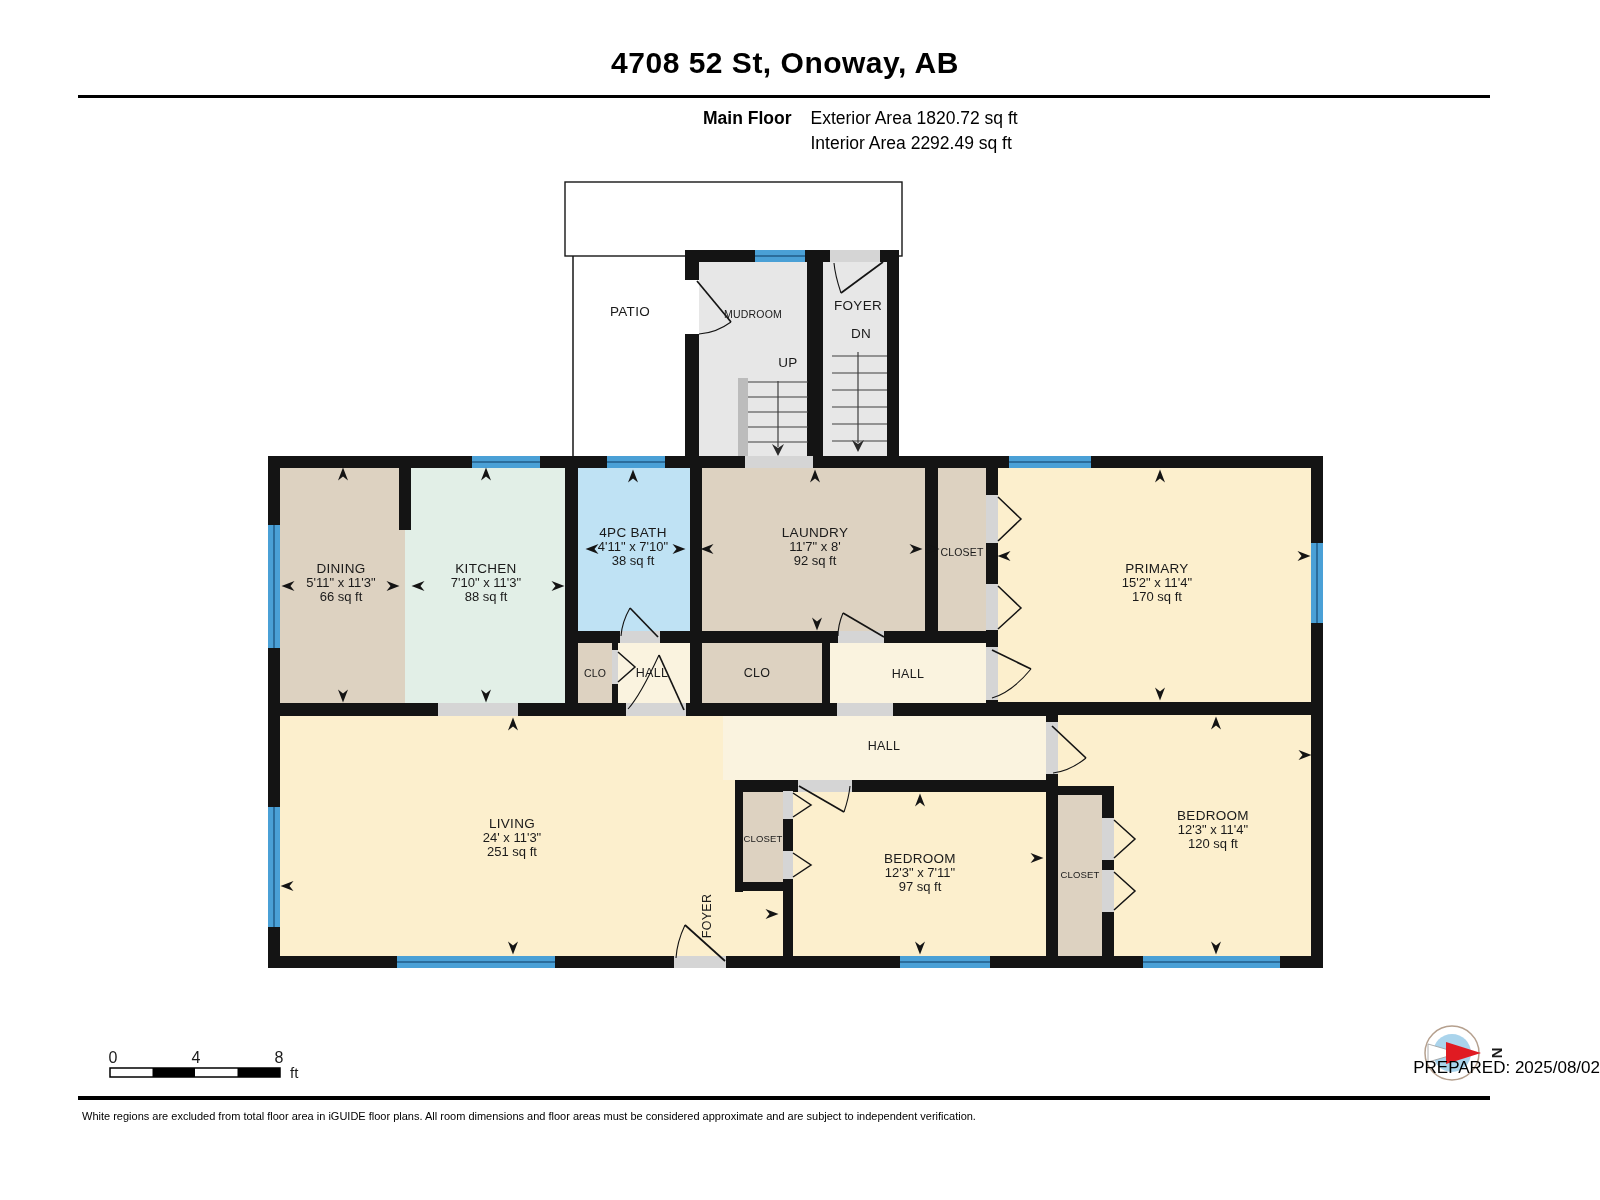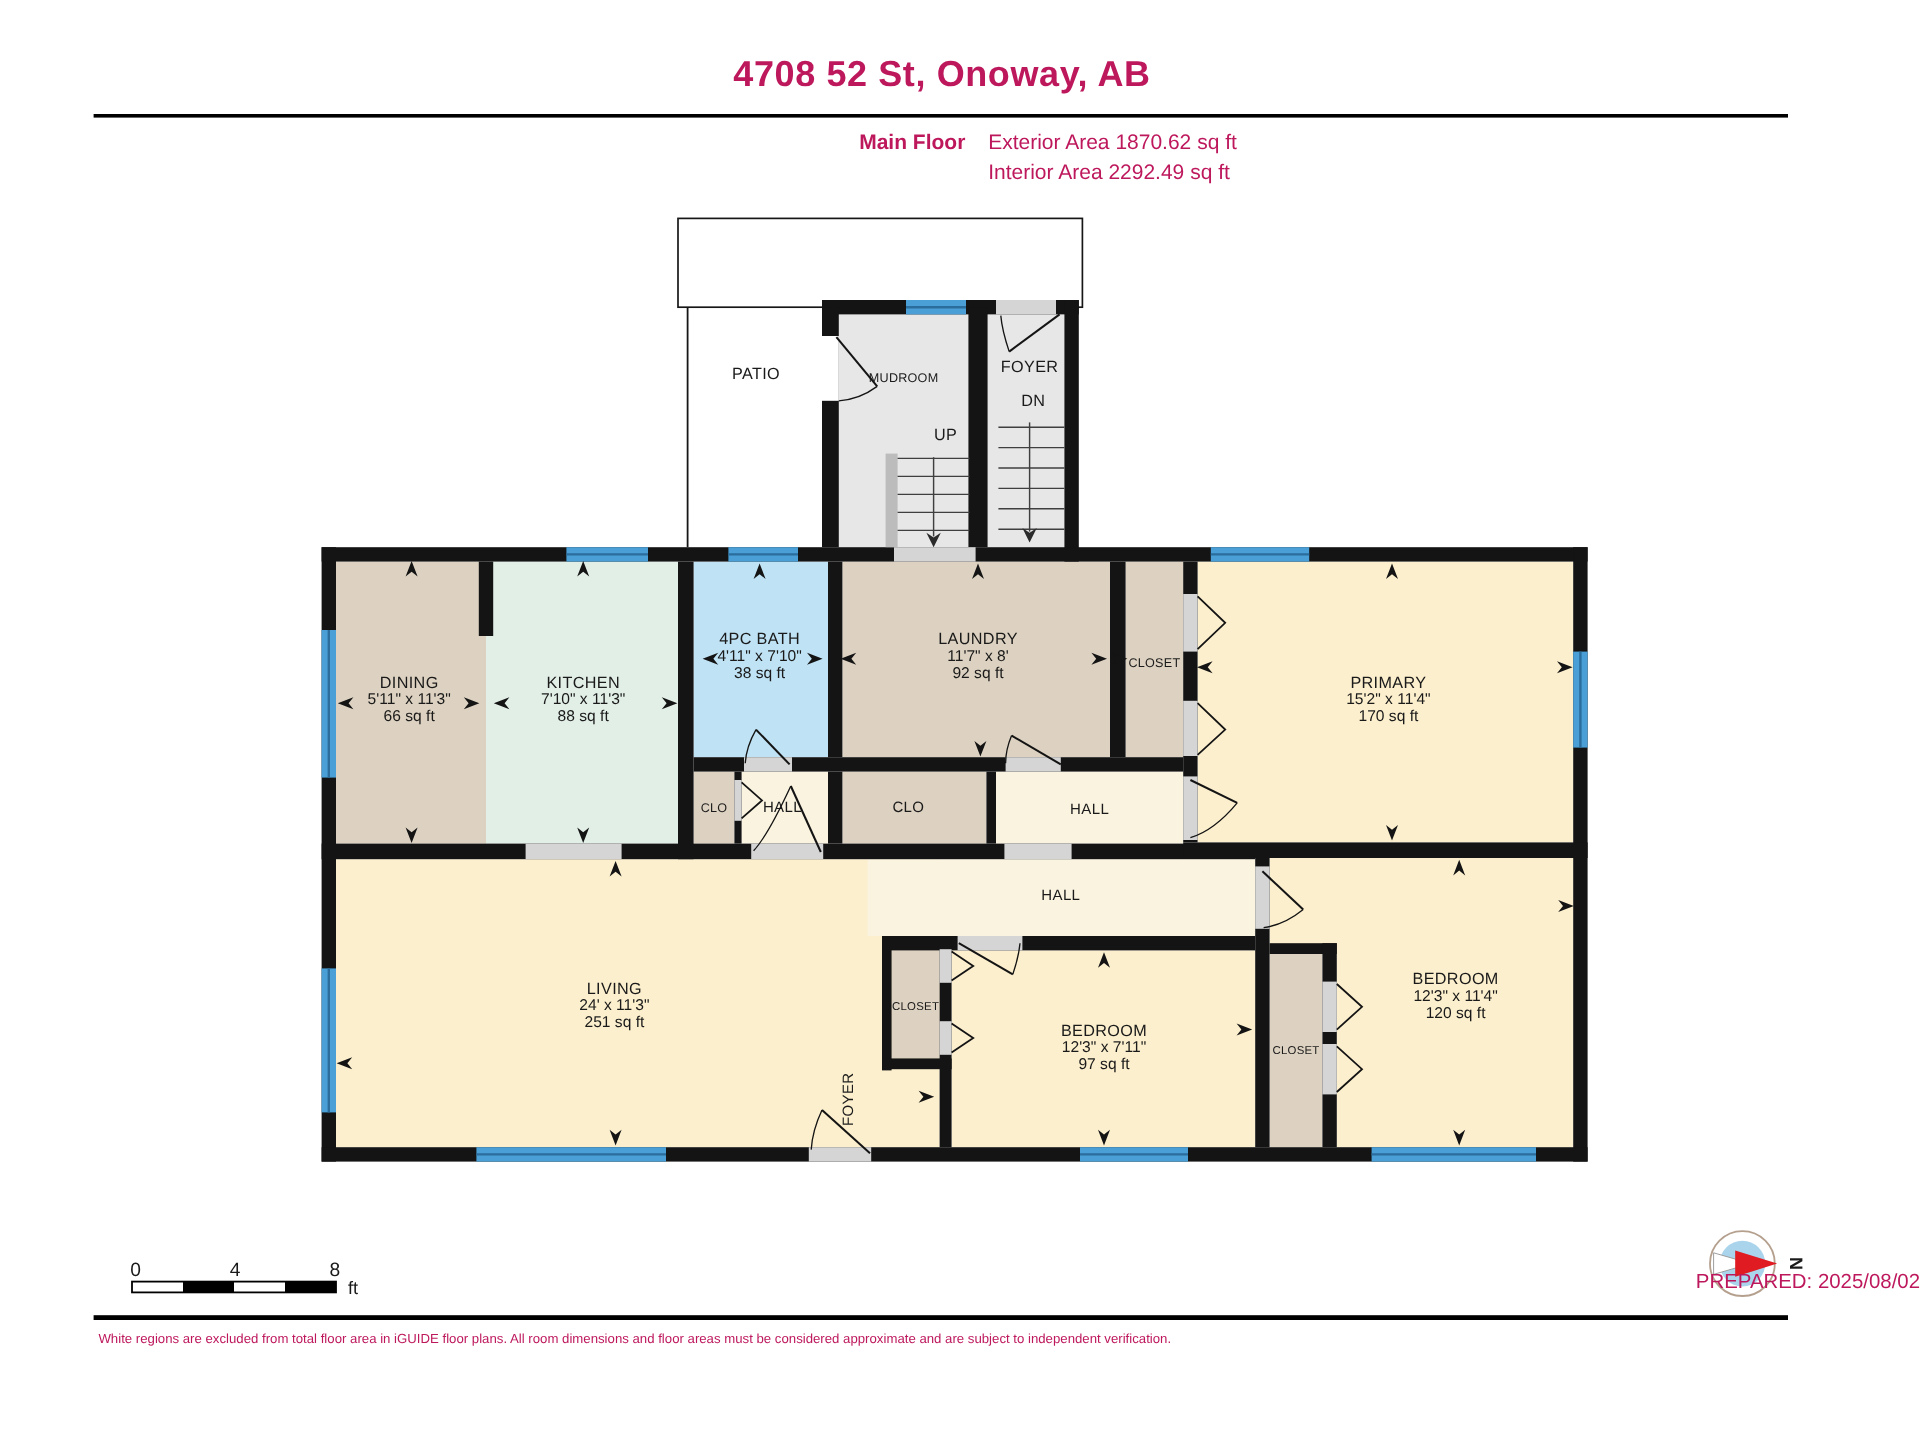--- a/index.html
+++ b/index.html
@@ -1,24 +1,24 @@
 <!DOCTYPE html>
 <html><head>
 <meta charset="utf-8">
 <style>
   html,body{margin:0;padding:0;background:#ffffff;}
   .page{position:relative;width:1600px;height:1147px;background:#fff;overflow:hidden;
-        font-family:"Liberation Sans",sans-serif;color:#be185d;}
+        font-family:"Liberation Sans",sans-serif;color:#000000;}
   .title{position:absolute;top:46px;left:0;width:1570px;text-align:center;
          font-size:30px;font-weight:bold;letter-spacing:.5px;}
   .rule{position:absolute;background:#000;}
   .rule-top{left:78px;top:95px;width:1412px;height:3px;}
   .rule-bottom{left:78px;top:1096px;width:1412px;height:4px;}
   .floorinfo{position:absolute;left:703px;top:106px;display:flex;gap:19px;
-             font-size:17.5px;line-height:25px;margin-left:13px;}
+             font-size:17.5px;line-height:25px;}
   .floorinfo .mf{font-weight:bold;}
   .prepared{position:absolute;top:1058px;left:0;width:1600px;text-align:right;font-size:17px;}
   .disclaimer{position:absolute;left:82px;top:1110px;width:1430px;font-size:11px;}
   svg.plan{position:absolute;left:0;top:0;}
   svg text{font-family:"Liberation Sans",sans-serif;fill:#1a1a1a;text-anchor:middle;}
   .rn{font-size:13.5px;letter-spacing:.3px;}
   .rd{font-size:13px;}
   .rm{font-size:12.5px;letter-spacing:.3px;}
   .rs{font-size:10.5px;letter-spacing:.2px;}
   .rxs{font-size:9.5px;letter-spacing:.2px;}
@@ -29,21 +29,21 @@
 </head>
 <body>
 
 <div class="page">
 
   <div class="title">4708 52 St, Onoway, AB</div>
   <div class="rule rule-top"></div>
   <div class="floorinfo">
     <span class="mf">Main Floor</span>
     <span>
-      <div>Exterior Area 1870.62 sq ft</div>
+      <div>Exterior Area 1820.72 sq ft</div>
       <div>Interior Area 2292.49 sq ft</div>
     </span>
   </div>
 
   <svg class="plan" width="1600" height="1200" viewBox="0 0 1600 1200">
 
     <g id="geom">
         <rect x="565" y="182" width="337" height="74" fill="#ffffff" stroke="#161616" stroke-width="1.4"></rect>
         <line x1="573" y1="256" x2="573" y2="456" stroke="#161616" stroke-width="1.5"></line>
         <rect x="699" y="262" width="108" height="194" fill="#e7e7e7"></rect>

